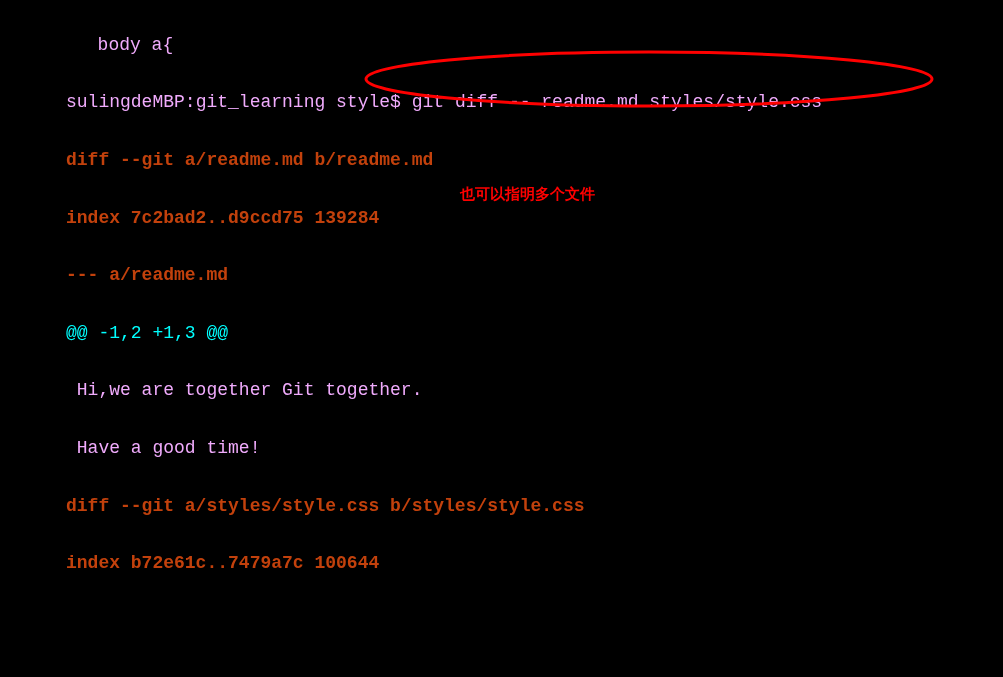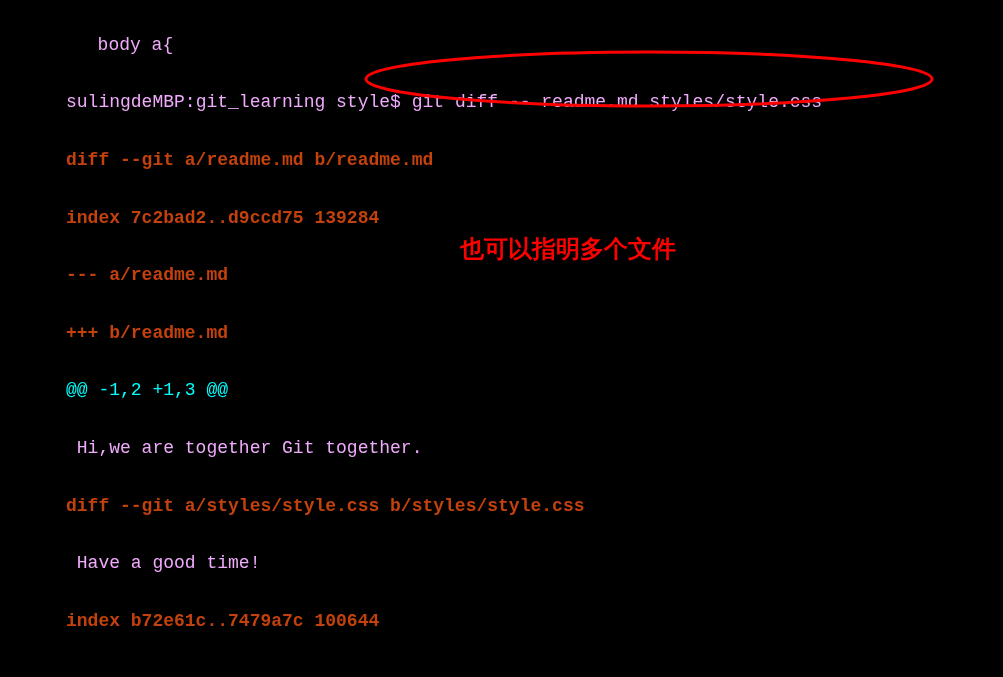--- a/index.html
+++ b/index.html
@@ -35,46 +35,44 @@
     }
     .green {
       color: #00ff00;
     }
     .white {
       color: #f0abfc;
     }
     .annotation {
       position: absolute;
       color: #ff0000;
-      font-size: 24px;
+      font-size: 15px;
       font-family: 'Microsoft YaHei', 'SimHei', sans-serif;
       font-weight: bold;
-      margin-top: 48px;
     }
     .annotation-circle {
       position: absolute;
       border: 3px solid #ff0000;
       border-radius: 50px / 28px;
       pointer-events: none;
     }
   </style>
 </head>
 <body>
 
 <div class="terminal">
 <span class="line white">  body a{</span>
 <span class="line" style="margin-left:-10px;"><span class="white">sulingdeMBP:</span><span class="white">git_learning </span><span class="white">style$ </span><span class="white">git diff -- readme.md styles/style.css</span></span>
 <span class="line diff-header" style="margin-left:-10px;">diff --git a/readme.md b/readme.md</span>
 <span class="line diff-header" style="margin-left:-10px;">index 7c2bad2..d9ccd75 139284</span>
 <span class="line diff-header" style="margin-left:-10px;">--- a/readme.md</span>
-<span class="line diff-header" style="margin-left:-10px;">+++ b/readme.md</span>
 <span class="line cyan" style="margin-left:-10px;">@@ -1,2 +1,3 @@</span>
 <span class="line white" style="margin-left:-10px;"> Hi,we are together Git together.</span>
+<span class="line white" style="margin-left:-10px;"> Have a good time!</span>
 <span class="line diff-header" style="margin-left:-10px;">diff --git a/styles/style.css b/styles/style.css</span>
-<span class="line white" style="margin-left:-10px;"> Have a good time!</span>
 <span class="line diff-header" style="margin-left:-10px;">index b72e61c..7479a7c 100644</span>
 
 
 
 
 
 
 
 
 

